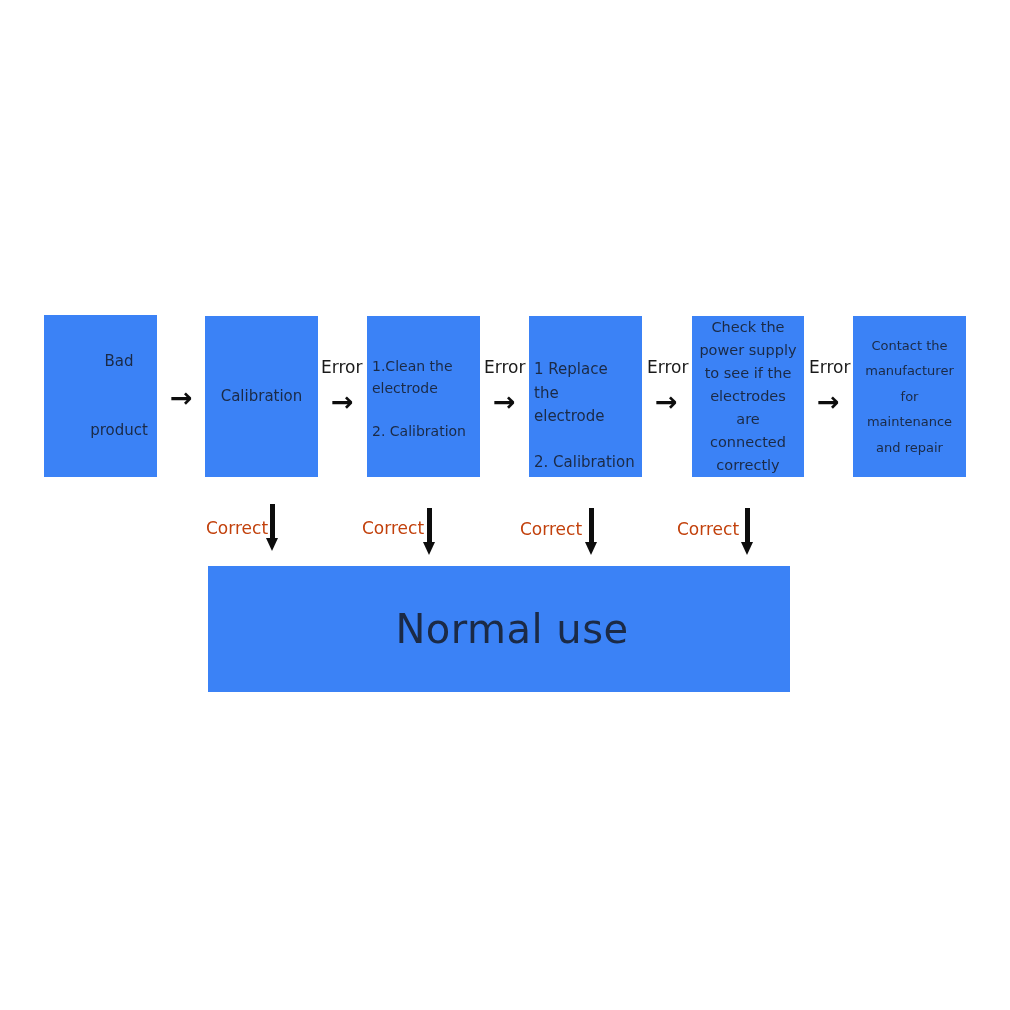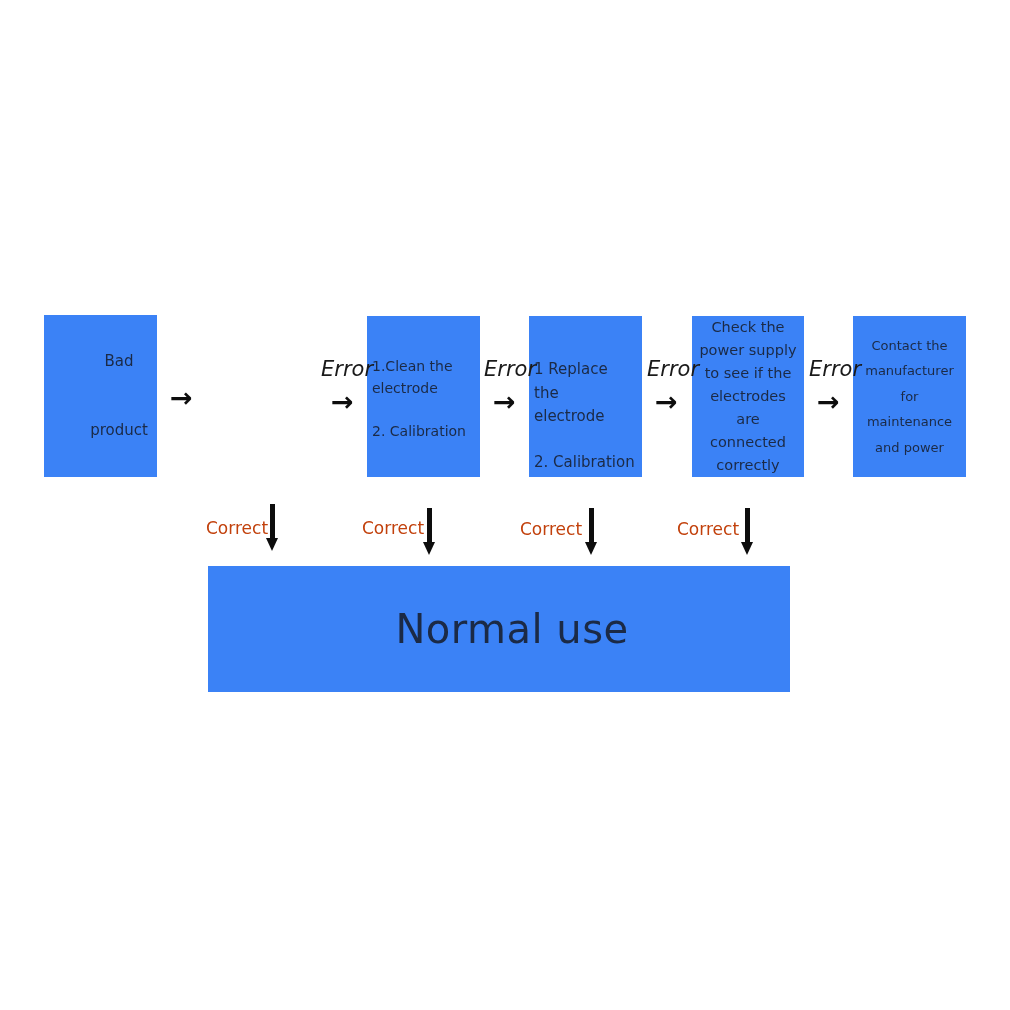--- a/index.html
+++ b/index.html
@@ -73,24 +73,23 @@
   }
   .ar1 { left: 170px; top: 384px; }
   .ar2 { left: 331px; top: 388px; }
   .ar3 { left: 493px; top: 388px; }
   .ar4 { left: 655px; top: 388px; }
   .ar5 { left: 817px; top: 388px; }
 
   
   .label-error {
     position: absolute;
-    font-size: 21px;
+    font-size: 17px;
     color: #1a1a1a;
     white-space: nowrap;
-    font-style: italic;
   }
   .le1 { left: 321px; top: 357px; }
   .le2 { left: 484px; top: 357px; }
   .le3 { left: 647px; top: 357px; }
   .le4 { left: 809px; top: 357px; }
 
   
   .arrow-down {
     position: absolute;
     width: 13px;
@@ -134,20 +133,23 @@
 <body>
 
 <div id="canvas">
 
   <div class="node node-bad">
     <span class="node-text">Bad
 
 product</span>
   </div>
 
+  <div class="node node-cal">
+    <span class="node-text">Calibration</span>
+  </div>
 
   <div class="node node-clean">
     <span class="node-text">1.Clean the
 electrode
 
 2. Calibration</span>
   </div>
 
   <div class="node node-replace">
     <span class="node-text">1 Replace the
@@ -162,21 +164,21 @@
 to see if the
 electrodes are
 connected
 correctly</span>
   </div>
 
   <div class="node node-contact">
     <span class="node-text">Contact the
 manufacturer
 for maintenance
-and power</span>
+and repair</span>
   </div>
 
   <div class="arrow-right ar1">→</div>
   <div class="arrow-right ar2">→</div>
   <div class="arrow-right ar3">→</div>
   <div class="arrow-right ar4">→</div>
   <div class="arrow-right ar5">→</div>
 
   <div class="label-error le1">Error</div>
   <div class="label-error le2">Error</div>

